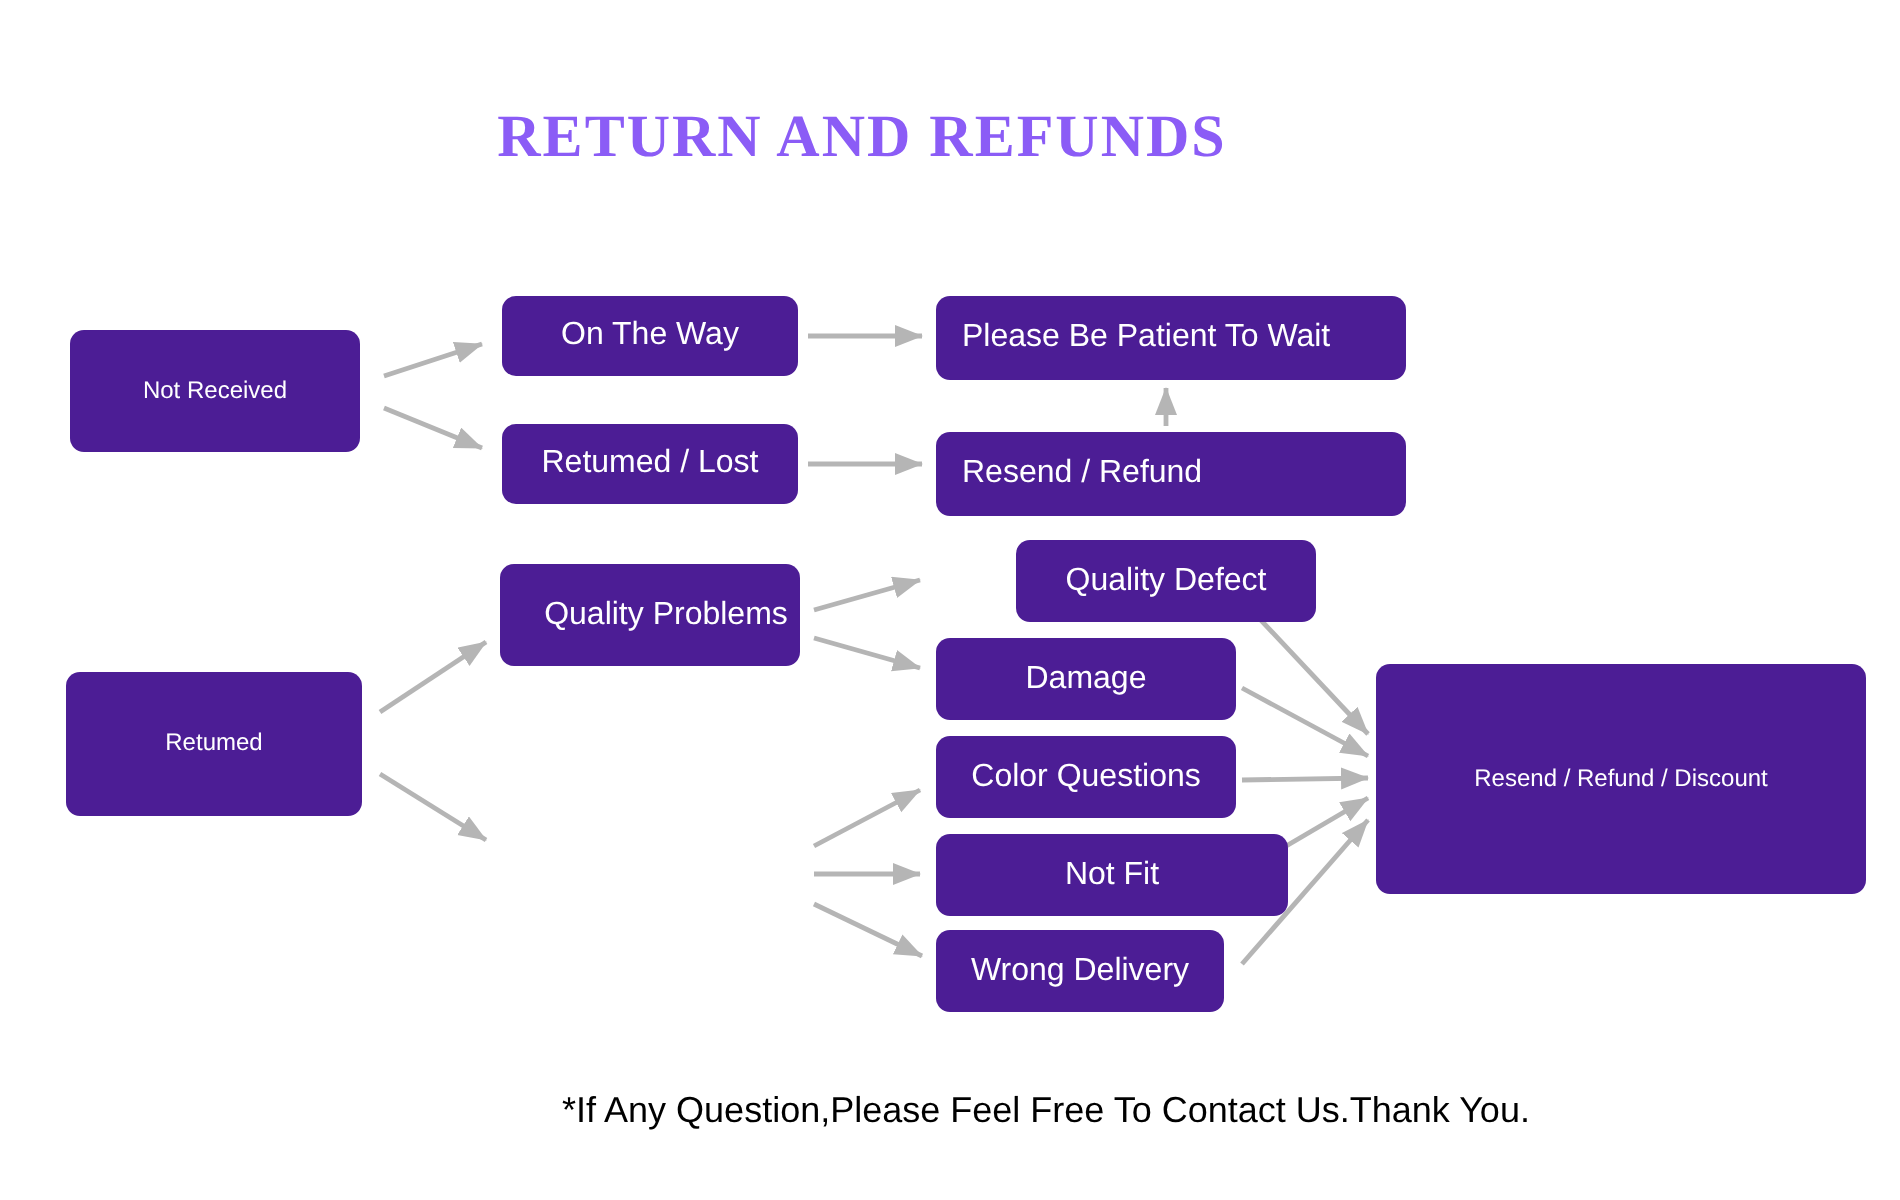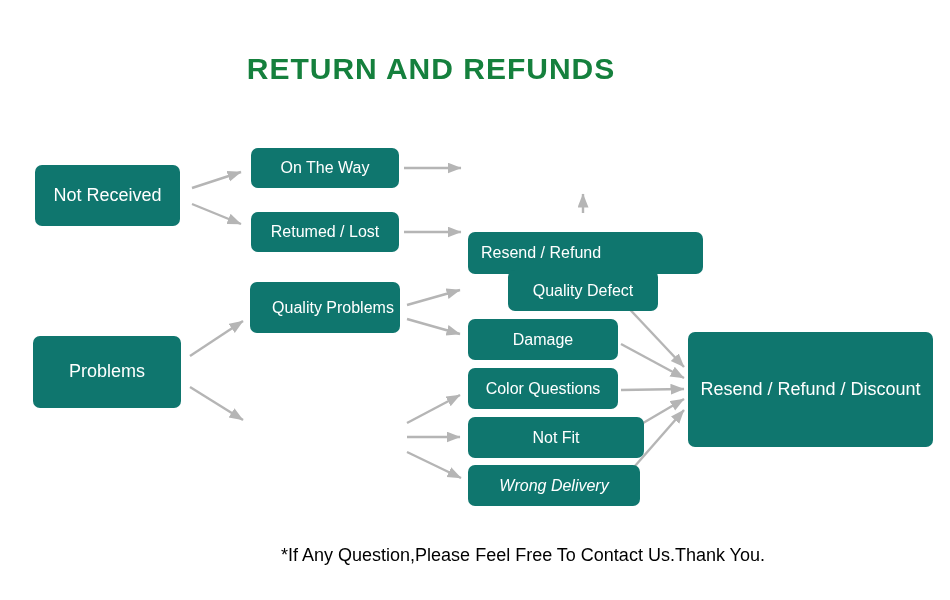--- a/index.html
+++ b/index.html
@@ -12,42 +12,43 @@
     overflow: hidden;
   }
   .title {
     position: absolute;
     left: 0; top: 52px;
     width: 862px;
     text-align: center;
     font-size: 30px;
     font-weight: bold;
     letter-spacing: 1px;
-    color: #15803d;
+    color: #8b5cf6;
+    font-family: Liberation Serif, serif;
   }
   .arrow-layer {
     position: absolute;
     left: 0; top: 0;
     width: 950px;
     height: 600px;
   }
   .node {
     position: absolute;
     box-sizing: border-box;
-    background: #0f766e;
+    background: #4c1d95;
     border-radius: 7px;
     color: #ffffff;
     display: flex;
     align-items: center;
     justify-content: center;
     font-size: 16px;
     line-height: 1.1;
     text-align: center;
   }
-  .node.big { font-size: 18px; }
+  .node.big { font-size: 12px; }
   .node.left-align {
     justify-content: flex-start;
     padding-left: 13px;
     text-align: left;
   }
   .footer {
     position: absolute;
     left: 0; top: 545px;
     width: 950px;
     text-align: center;
@@ -89,35 +90,36 @@
       <line x1="621" y1="482" x2="684" y2="410" marker-end="url(#ah)"></line>
     </g>
   </svg>
 
   <div class="node big" style="left:35px; top:165px; width:145px; height:61px;">Not Received</div>
 
   <div class="node" style="left:251px; top:148px; width:148px; height:40px;">On The Way</div>
 
   <div class="node" style="left:251px; top:212px; width:148px; height:40px;">Retumed / Lost</div>
 
+  <div class="node left-align" style="left:468px; top:148px; width:235px; height:42px;">Please Be Patient To Wait</div>
 
-  <div class="node left-align" style="left:468px; top:232px; width:235px; height:42px;">Resend / Refund</div>
+  <div class="node left-align" style="left:468px; top:216px; width:235px; height:42px;">Resend / Refund</div>
 
-  <div class="node big" style="left:33px; top:336px; width:148px; height:72px;">Problems</div>
+  <div class="node big" style="left:33px; top:336px; width:148px; height:72px;">Retumed</div>
 
   <div class="node" style="left:250px; top:282px; width:150px; height:51px;padding-left:16px;">Quality Problems</div>
 
   <div class="node" style="left:468px; top:270px; width:150px; height:41px;margin-left:40px;">Quality Defect</div>
 
   <div class="node" style="left:468px; top:319px; width:150px; height:41px;">Damage</div>
 
 
   <div class="node" style="left:468px; top:368px; width:150px; height:41px;">Color Questions</div>
 
   <div class="node" style="left:468px; top:417px; width:176px; height:41px;">Not Fit</div>
 
-  <div class="node" style="left:468px; top:465px; width:172px; height:41px;font-style:italic;">Wrong Delivery</div>
+  <div class="node" style="left:468px; top:465px; width:144px; height:41px;">Wrong Delivery</div>
 
   <div class="node big" style="left:688px; top:332px; width:245px; height:115px;">Resend / Refund / Discount</div>
 
   <div class="footer">*If Any Question,Please Feel Free To Contact Us.Thank You.</div>
 
 </div>
 
 </body></html>

